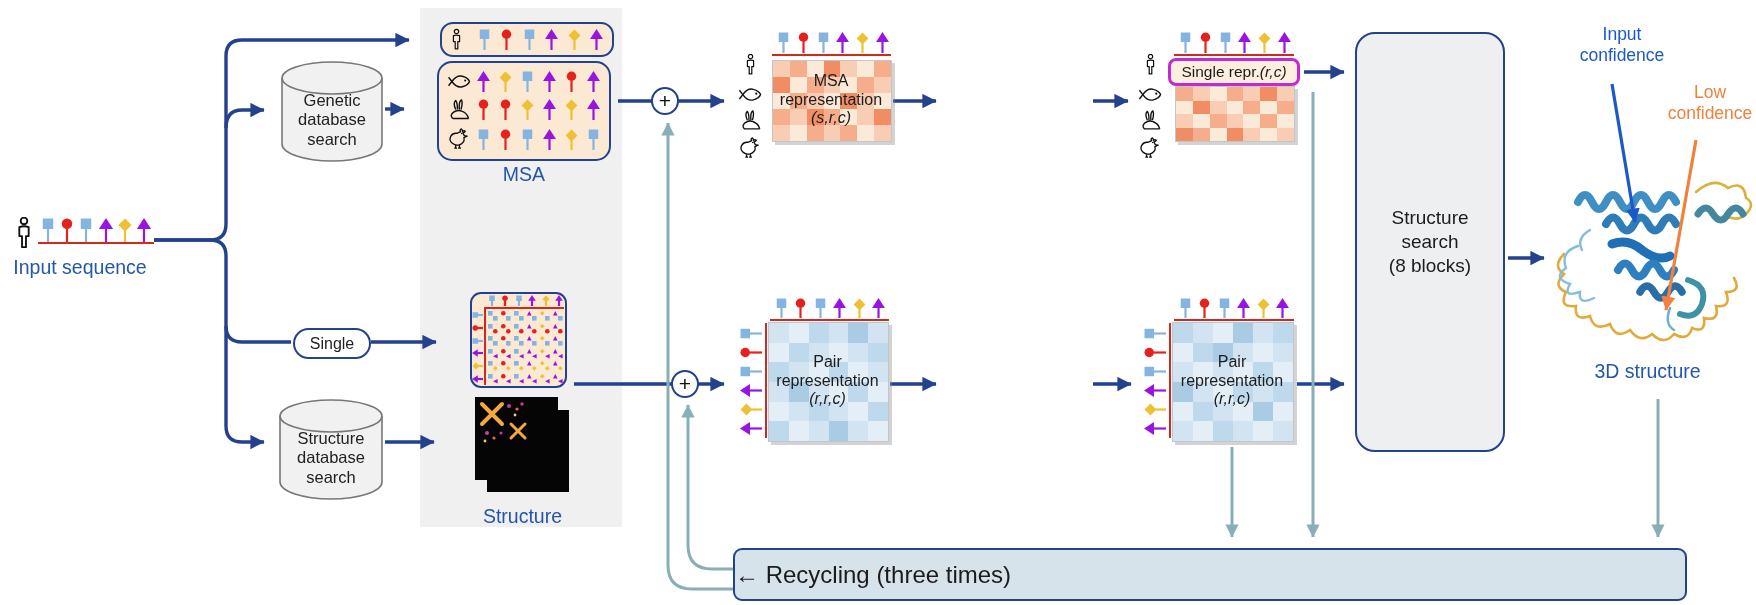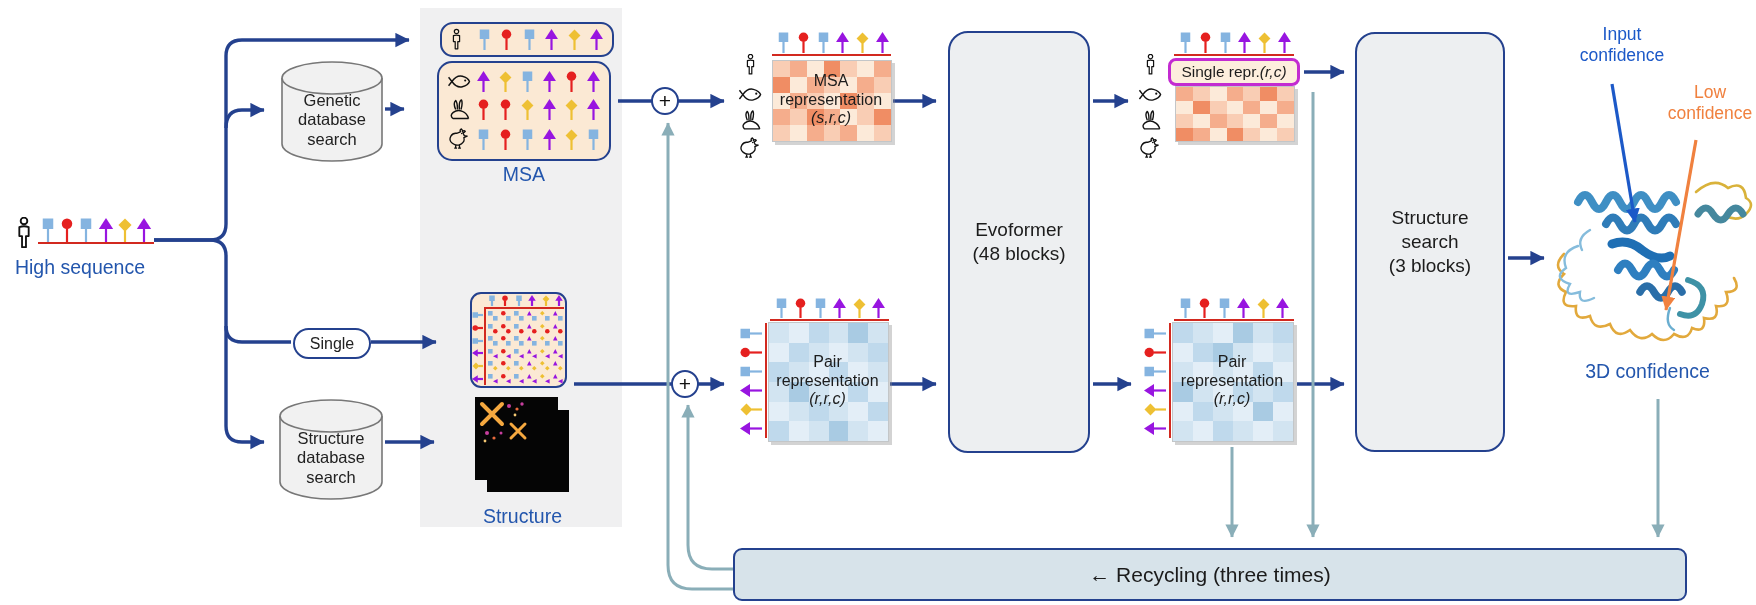--- a/index.html
+++ b/index.html
@@ -64,21 +64,21 @@
               color:#1c1c1c;font-size:19px;line-height:1.25;text-align:center;box-sizing:border-box;}
 
   
   .tpl{background:#050505;z-index:2;}
 
   
   #pair-grid{display:grid;grid-template-columns:repeat(6,1fr);grid-template-rows:repeat(6,1fr);z-index:3;}
 
   
   .recycle-bar{background:var(--bar-fill);border:2px solid var(--line-blue);border-radius:9px;z-index:2;
-               display:flex;align-items:center;justify-content:center;color:#1b1b1b;font-size:21px;box-sizing:border-box;}
+               display:flex;align-items:center;justify-content:flex-start;color:#1b1b1b;font-size:24px;box-sizing:border-box;}
 
   .conf-label{font-size:17.5px;line-height:1.18;text-align:center;z-index:6;}
   #protein{z-index:2;}
 </style>
 </head>
 <body>
 
 <div id="canvas">
 
   <div class="abs panel" style="left:420px;top:8px;width:202px;height:519px;"></div>
@@ -145,21 +145,21 @@
       <svg width="16" height="24" style="display:block;overflow:visible">
         <polygon points="8,0.5 14.5625,7.0625 8,13.625 1.4375,7.0625" fill="#eec033"></polygon>
         <line x1="8" y1="12.6" x2="8" y2="24" stroke="#eec033" stroke-width="2.2"></line>
       </svg>
       <svg width="16" height="24" style="display:block;overflow:visible">
         <polygon points="8,0 15.14,11.025 0.8599999999999994,11.025" fill="#9815e0"></polygon>
         <line x1="8" y1="9.450000000000001" x2="8" y2="24" stroke="#9815e0" stroke-width="2.2"></line>
       </svg>
     </div>
   <div class="abs baseline-h" style="left:38px;top:242px;width:116px;"></div>
-  <div class="abs blue-label" style="left:0px;top:256px;width:160px;">High sequence</div>
+  <div class="abs blue-label" style="left:0px;top:256px;width:160px;">Input sequence</div>
 
   <div class="abs cyl" style="left:280px;top:58px;width:104px;height:106px;">
     <svg width="104" height="106">
       <path d="M2 20 L2 86 A50 17 0 0 0 102 86 L102 20" fill="#f1f1f1" stroke="#777" stroke-width="1.6"></path>
       <ellipse cx="52" cy="20" rx="50" ry="16" fill="#f1f1f1" stroke="#777" stroke-width="1.6"></ellipse>
     </svg>
     <div class="cyl-text" style="top:33px;">
       <div>Genetic</div>
       <div>database</div>
       <div>search</div>
@@ -708,24 +708,20 @@
       <div style="background:#f5ad8c"></div>
       <div style="background:#fcead9"></div>
       <div style="background:#f9cdb4"></div>
     </div>
   <div class="abs hm-text" style="left:772px;top:60px;width:118px;height:80px;">
     <div>MSA</div>
     <div>representation</div>
     <div class="it">(s,r,c)</div>
   </div>
 
-  <div class="abs module-box" style="left:948px;top:31px;width:142px;height:422px;">
-    <div>Evoformer</div>
-    <div>(48 blocks)</div>
-  </div>
 
   <div class="abs" data-animals="true" style="left:1137px;top:54px;width:27px;height:106px;">
       <span style="display:block;width:13px;height:24px;">
         <svg viewBox="0 0 16 26" fill="none" stroke="#111" stroke-width="1.5" stroke-linejoin="round">
           <circle cx="8" cy="3.2" r="2.7"></circle>
           <path d="M4.2 8.2 Q8 6.8 11.8 8.2 L11.8 15.5 L9.6 15.5 L9.6 24.5 L6.4 24.5 L6.4 15.5 L4.2 15.5 Z"></path>
         </svg>
       </span>
       <span style="display:block;width:25px;height:19px;">
         <svg viewBox="0 0 26 20" fill="none" stroke="#111" stroke-width="1.5" stroke-linejoin="round">
@@ -999,21 +995,21 @@
     </div>
   <div class="abs hm-text" style="left:1172px;top:322px;width:120px;height:118px;">
     <div>Pair</div>
     <div>representation</div>
     <div class="it">(r,r,c)</div>
   </div>
 
   <div class="abs module-box" style="left:1355px;top:32px;width:150px;height:420px;">
     <div>Structure</div>
     <div>search</div>
-    <div>(3 blocks)</div>
+    <div>(8 blocks)</div>
   </div>
 
   <svg id="protein" class="abs" style="left:1548px;top:158px;" width="208" height="202" viewBox="0 0 208 202">
     <g fill="none" stroke-linecap="round">
       <path d="M16 96 Q4 108 16 116 Q4 128 18 134 Q10 150 28 148 Q26 164 42 158 Q46 174 62 166 Q68 182 82 172 Q92 186 104 176 Q116 188 126 176 Q140 184 144 170 Q158 176 156 160 Q172 164 168 148 Q184 150 178 134 Q194 134 186 120" stroke="#e2a93c" stroke-width="2.6"></path>
       <path d="M148 34 Q166 18 180 30 Q196 22 198 40 Q208 46 198 56 Q190 64 178 58" stroke="#d9b23a" stroke-width="2.6"></path>
       <path d="M30 88 Q12 94 18 110 Q4 120 22 126 Q14 140 32 134 Q30 148 46 140" stroke="#85bcdc" stroke-width="2.4"></path>
       <path d="M42 72 Q28 80 34 92" stroke="#85bcdc" stroke-width="2.4"></path>
       <path d="M30 44 q7 -14 14 0 q7 14 14 0 q7 -14 14 0 q7 14 14 0 q7 -14 14 0 q7 14 14 0 q7 -14 14 0" stroke="#3f8fc4" stroke-width="8"></path>
       <path d="M58 66 q7 -13 14 0 q7 13 14 0 q7 -13 14 0 q7 13 14 0 q7 -13 14 0" stroke="#2f7cb8" stroke-width="8"></path>
@@ -1039,19 +1035,19 @@
       <marker id="ah-hi" markerWidth="5" markerHeight="5" refX="4.2" refY="2.2" orient="auto" markerUnits="strokeWidth">
         <path d="M0 0 L4.4 2.2 L0 4.4 Z" fill="#1c59c8"></path>
       </marker>
       <marker id="ah-lo" markerWidth="5" markerHeight="5" refX="4.2" refY="2.2" orient="auto" markerUnits="strokeWidth">
         <path d="M0 0 L4.4 2.2 L0 4.4 Z" fill="#f0813f"></path>
       </marker>
     </defs>
     <path d="M1612 84 L1635 222" stroke="#1c59c8" stroke-width="3.2" fill="none" marker-end="url(#ah-hi)"></path>
     <path d="M1696 140 L1666 310" stroke="#f0813f" stroke-width="3.2" fill="none" marker-end="url(#ah-lo)"></path>
   </svg>
-  <div class="abs blue-label" style="left:1580px;top:360px;width:135px;">3D confidence</div>
+  <div class="abs blue-label" style="left:1580px;top:360px;width:135px;">3D structure</div>
 
   <div class="abs recycle-bar" style="left:733px;top:548px;width:954px;height:53px;">
     <span>← Recycling (three times)</span>
   </div>
 
 </div>
 
 </body></html>

